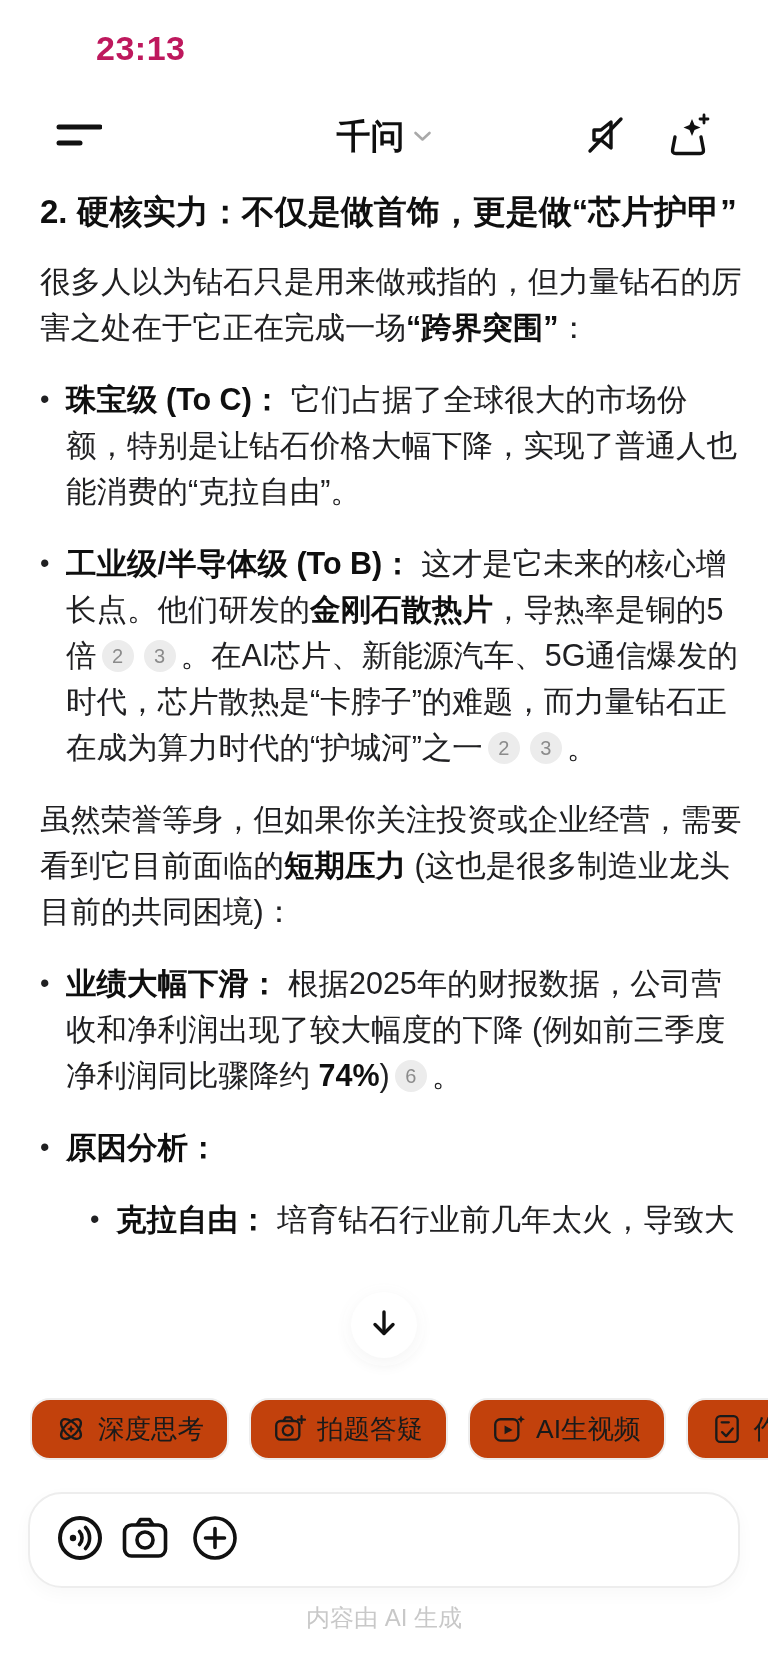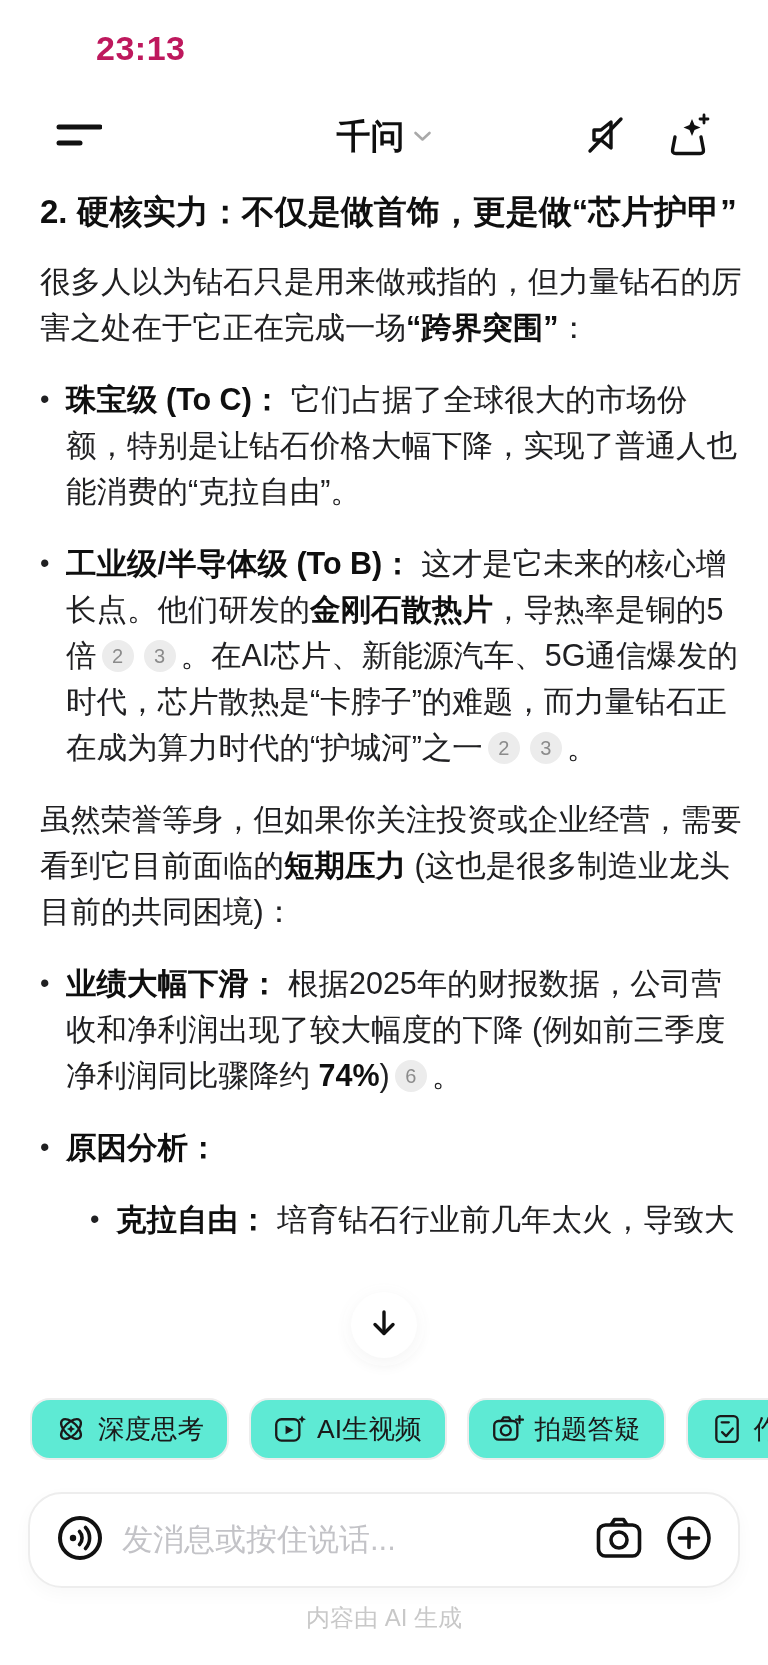--- a/index.html
+++ b/index.html
@@ -44,21 +44,21 @@
 
   
   .scroll-btn{position:absolute;left:50%;top:1292px;margin-left:-33px;width:66px;height:66px;border-radius:50%;
               background:#fff;display:flex;align-items:center;justify-content:center;z-index:5;cursor:pointer;
               box-shadow:0 0 0 8px rgba(255,255,255,.55),0 4px 16px rgba(0,0,0,.10);}
 
   
   .chips{position:absolute;top:1398px;left:0;width:768px;height:66px;display:flex;gap:20px;
          padding-left:30px;box-sizing:border-box;overflow:hidden;}
   .chip{flex:none;display:flex;align-items:center;gap:11px;height:62px;padding:0 23px;
-        border:2px solid #ededed;border-radius:20px;background:#5eead4;font-size:26.5px;
+        border:2px solid #ededed;border-radius:20px;background:#c2410c;font-size:26.5px;
         font-weight:500;color:#1a1a1a;white-space:nowrap;cursor:pointer;}
   .chip-icon{display:flex;align-items:center;}
 
   
   .input-bar{position:absolute;top:1492px;left:28px;right:28px;height:96px;border:2px solid #ededed;
              border-radius:34px;background:#fff;display:flex;align-items:center;gap:18px;
              padding:0 26px;box-sizing:border-box;box-shadow:0 6px 18px rgba(0,0,0,.03);}
   .placeholder{flex:1;font-size:31px;color:#c3c3c7;}
   .ib-right{display:flex;align-items:center;gap:24px;}
 
@@ -148,38 +148,38 @@
           <svg width="32" height="32" viewBox="0 0 36 36" fill="none" stroke="#1a1a1a" stroke-width="2.6">
             <ellipse cx="18" cy="18" rx="14" ry="7.2" transform="rotate(45 18 18)"></ellipse>
             <ellipse cx="18" cy="18" rx="14" ry="7.2" transform="rotate(-45 18 18)"></ellipse>
             <path d="M18 13.5 l1.6 3 3 1.5 -3 1.5 -1.6 3 -1.6-3 -3-1.5 3-1.5z" fill="#1a1a1a" stroke="none"></path>
           </svg>
         </span>
         <span class="chip-label">深度思考</span>
       </button>
       <button class="chip">
         <span class="chip-icon">
-          <svg width="32" height="32" viewBox="0 0 36 36" fill="none" stroke="#1a1a1a" stroke-width="2.6">
-            <rect x="2.5" y="7" width="26" height="24" rx="6"></rect>
-            <path d="M13 14 l9 5 -9 5 z" fill="#1a1a1a" stroke="none"></path>
-            <path d="M31.5 2.5 l1.3 3.2 3.2 1.3 -3.2 1.3 -1.3 3.2 -1.3-3.2 -3.2-1.3 3.2-1.3z" fill="#1a1a1a" stroke="none"></path>
-          </svg>
-        </span>
-        <span class="chip-label">AI生视频</span>
-      </button>
-      <button class="chip">
-        <span class="chip-icon">
           <svg width="32" height="32" viewBox="0 0 36 36" fill="none" stroke="#1a1a1a" stroke-width="2.6" stroke-linejoin="round">
             <rect x="2.5" y="9" width="26" height="21" rx="5"></rect>
             <path d="M10.5 9 l2.5-4 h6 l2.5 4"></path>
             <circle cx="15.5" cy="19.5" r="5.6"></circle>
             <path d="M31 3.5 v8 M27 7.5 h8" stroke-width="2.4" stroke-linecap="round"></path>
           </svg>
         </span>
         <span class="chip-label">拍题答疑</span>
+      </button>
+      <button class="chip">
+        <span class="chip-icon">
+          <svg width="32" height="32" viewBox="0 0 36 36" fill="none" stroke="#1a1a1a" stroke-width="2.6">
+            <rect x="2.5" y="7" width="26" height="24" rx="6"></rect>
+            <path d="M13 14 l9 5 -9 5 z" fill="#1a1a1a" stroke="none"></path>
+            <path d="M31.5 2.5 l1.3 3.2 3.2 1.3 -3.2 1.3 -1.3 3.2 -1.3-3.2 -3.2-1.3 3.2-1.3z" fill="#1a1a1a" stroke="none"></path>
+          </svg>
+        </span>
+        <span class="chip-label">AI生视频</span>
       </button>
       <button class="chip">
         <span class="chip-icon">
           <svg width="32" height="32" viewBox="0 0 36 36" fill="none" stroke="#1a1a1a" stroke-width="2.6" stroke-linecap="round" stroke-linejoin="round">
             <rect x="6" y="3.5" width="24" height="29" rx="4.5"></rect>
             <path d="M12 10.5 h8"></path>
             <path d="M12.5 21.5 l4.5 4.5 7.5-8.5"></path>
           </svg>
         </span>
         <span class="chip-label">作业批改</span>
@@ -187,21 +187,20 @@
     </div>
 
   <div class="input-bar">
     <button title="voice">
       <svg width="48" height="48" viewBox="0 0 48 48" fill="none">
         <circle cx="24" cy="24" r="20" stroke="#111" stroke-width="4"></circle>
         <circle cx="17" cy="24" r="3.2" fill="#111"></circle>
         <path d="M23.5 17.5 a9.5 9.5 0 0 1 0 13 M29.5 13.5 a15.5 15.5 0 0 1 0 21" stroke="#111" stroke-width="3.6" stroke-linecap="round"></path>
       </svg>
     </button>
-    <span class="placeholder">发消息或按住说话...</span>
     <div class="ib-right">
       <button title="camera">
         <svg width="46" height="42" viewBox="0 0 46 42" fill="none" stroke="#111" stroke-width="3.6" stroke-linejoin="round">
           <rect x="2.5" y="8" width="41" height="31" rx="7"></rect>
           <path d="M15 8 l3.5-5.5 h9 L31 8"></path>
           <circle cx="23" cy="23" r="8"></circle>
         </svg>
       </button>
       <button title="more">
         <svg width="46" height="46" viewBox="0 0 46 46" fill="none" stroke="#111" stroke-width="3.6" stroke-linecap="round">

